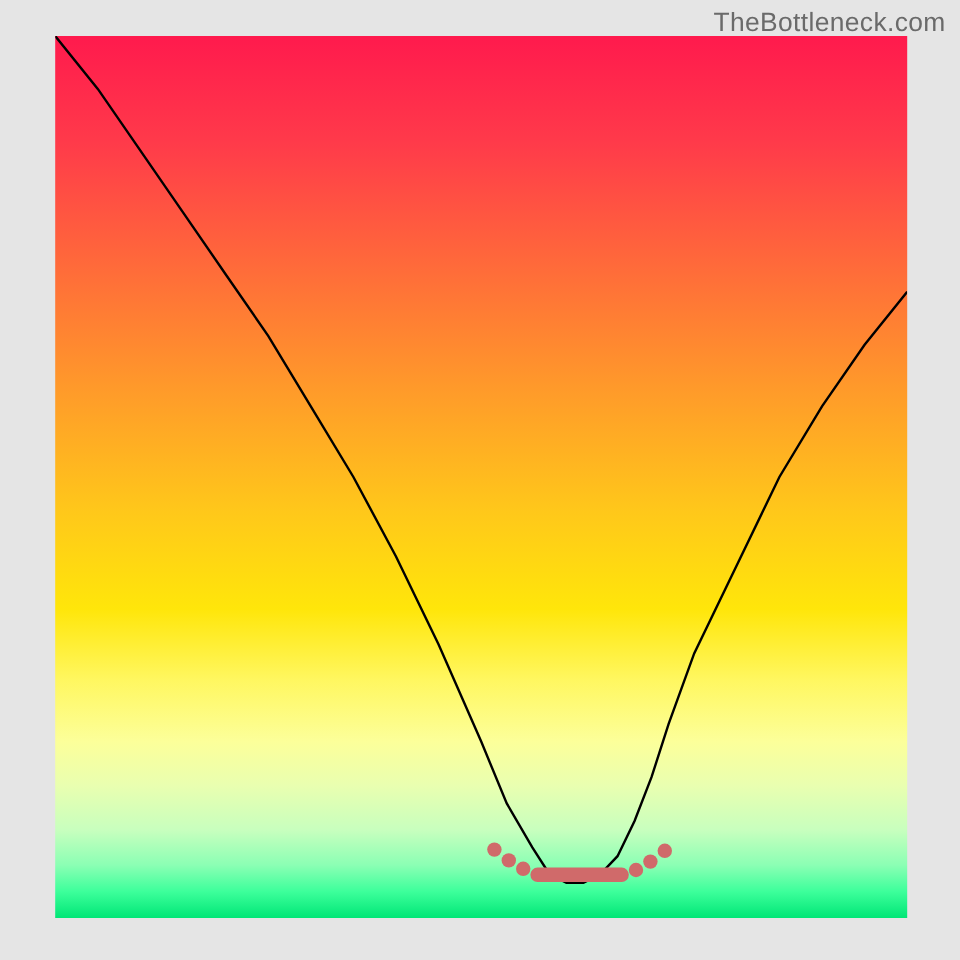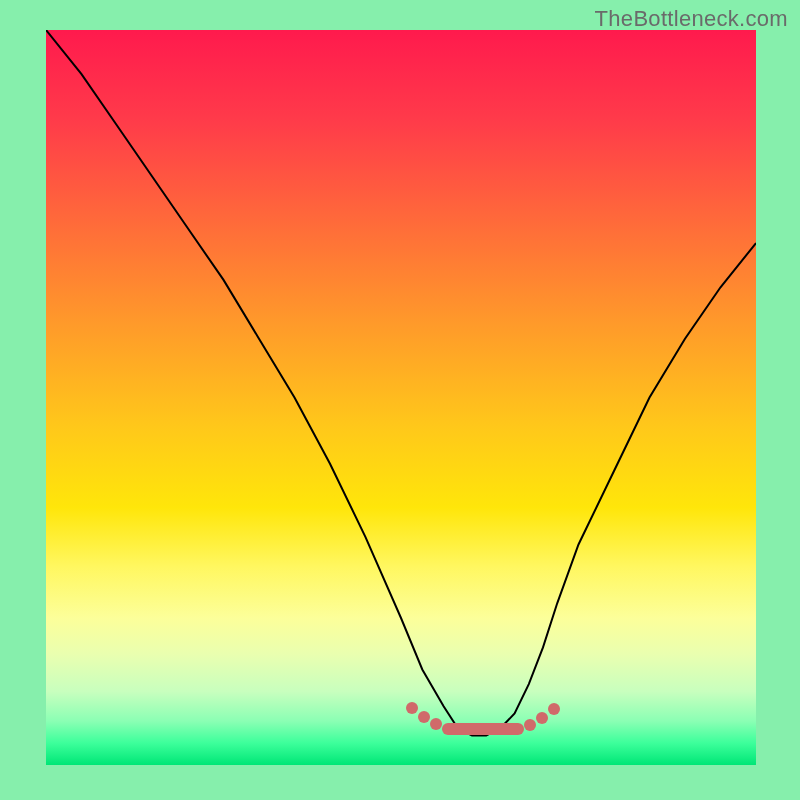--- a/index.html
+++ b/index.html
@@ -1,17 +1,17 @@
 <!DOCTYPE html>
 <html><head>
 <meta charset="utf-8">
 <style>
 * { margin: 0; padding: 0; box-sizing: border-box; }
 html, body { width: 800px; height: 800px; overflow: hidden; font-family: Arial, Helvetica, sans-serif; }
-.stage { position: relative; width: 800px; height: 800px; background: #86efac; }
+.stage { position: relative; width: 800px; height: 800px; background: #e5e5e5; }
 .watermark { position: absolute; top: 6px; right: 12px; color: #6a6a6a; font-size: 22px; letter-spacing: 0.3px; z-index: 10; }
 .plot { position: absolute; left: 46px; top: 30px; width: 710px; height: 735px; background: linear-gradient(to bottom,
   #ff1a4d 0%,
   #ff3a4a 12%,
   #ff6a3a 26%,
   #ff9a2a 40%,
   #ffc81a 54%,
   #ffe60a 65%,
   #fff760 73%,
   #fcff9a 80%,

